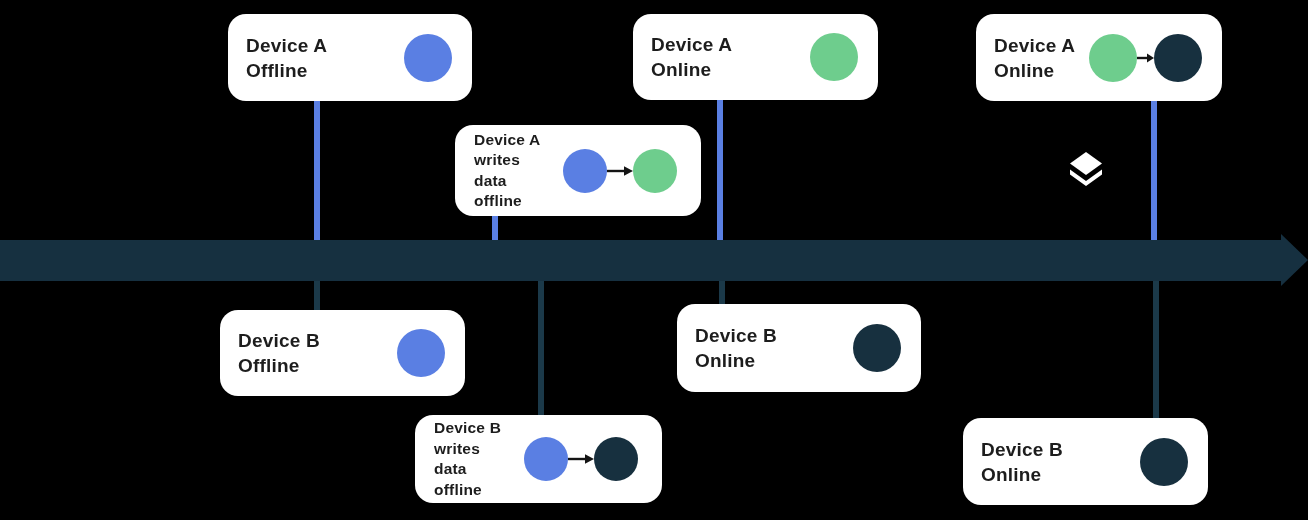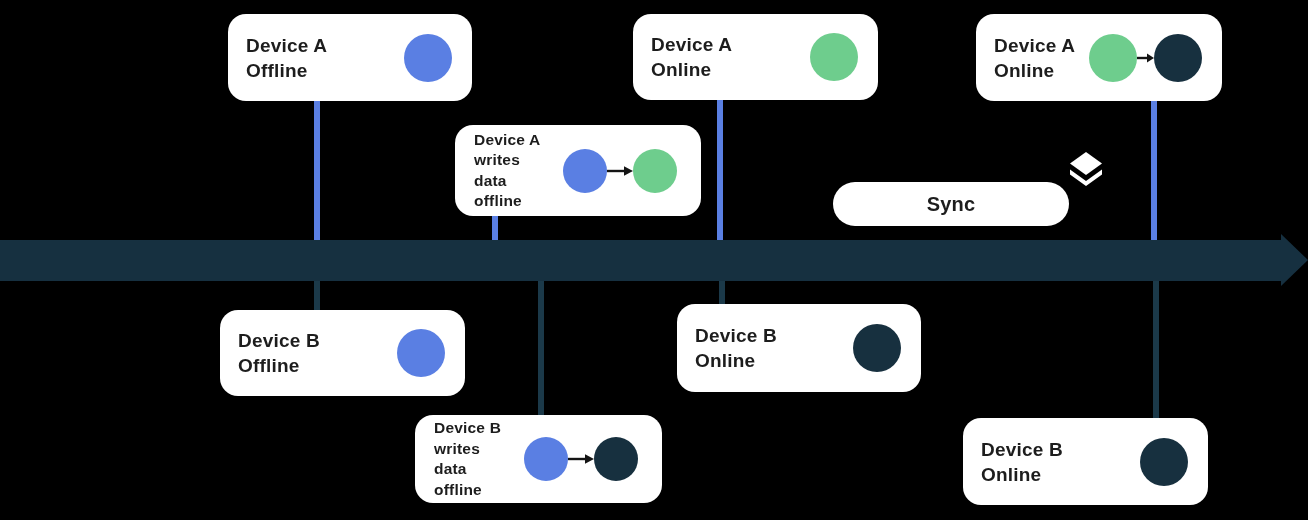--- a/index.html
+++ b/index.html
@@ -130,23 +130,20 @@
     <div class="dots">
       <span class="dot lg d-green"></span>
       <svg class="arrow-svg" width="17" height="12" viewBox="0 0 17 12">
         <line x1="0" y1="6" x2="10" y2="6"></line>
         <polygon points="10,1.5 17,6 10,10.5"></polygon>
       </svg>
       <span class="dot lg d-navy"></span>
     </div>
   </div>
 
-  <button class="sync-pill">
-    <span>Sync</span>
-  </button>
   <svg class="layers-icon" width="34" height="36" viewBox="0 0 34 34">
     <polygon points="17,0 33,11.5 17,23 1,11.5"></polygon>
     <polygon points="1,17.5 17,29 33,17.5 33,22.5 17,34 1,22.5"></polygon>
   </svg>
 
   <div class="card" style="left:220px; top:310px; width:245px; height:86px">
     <div class="lines">
       <div>Device B</div>
       <div>Offline</div>
     </div>

